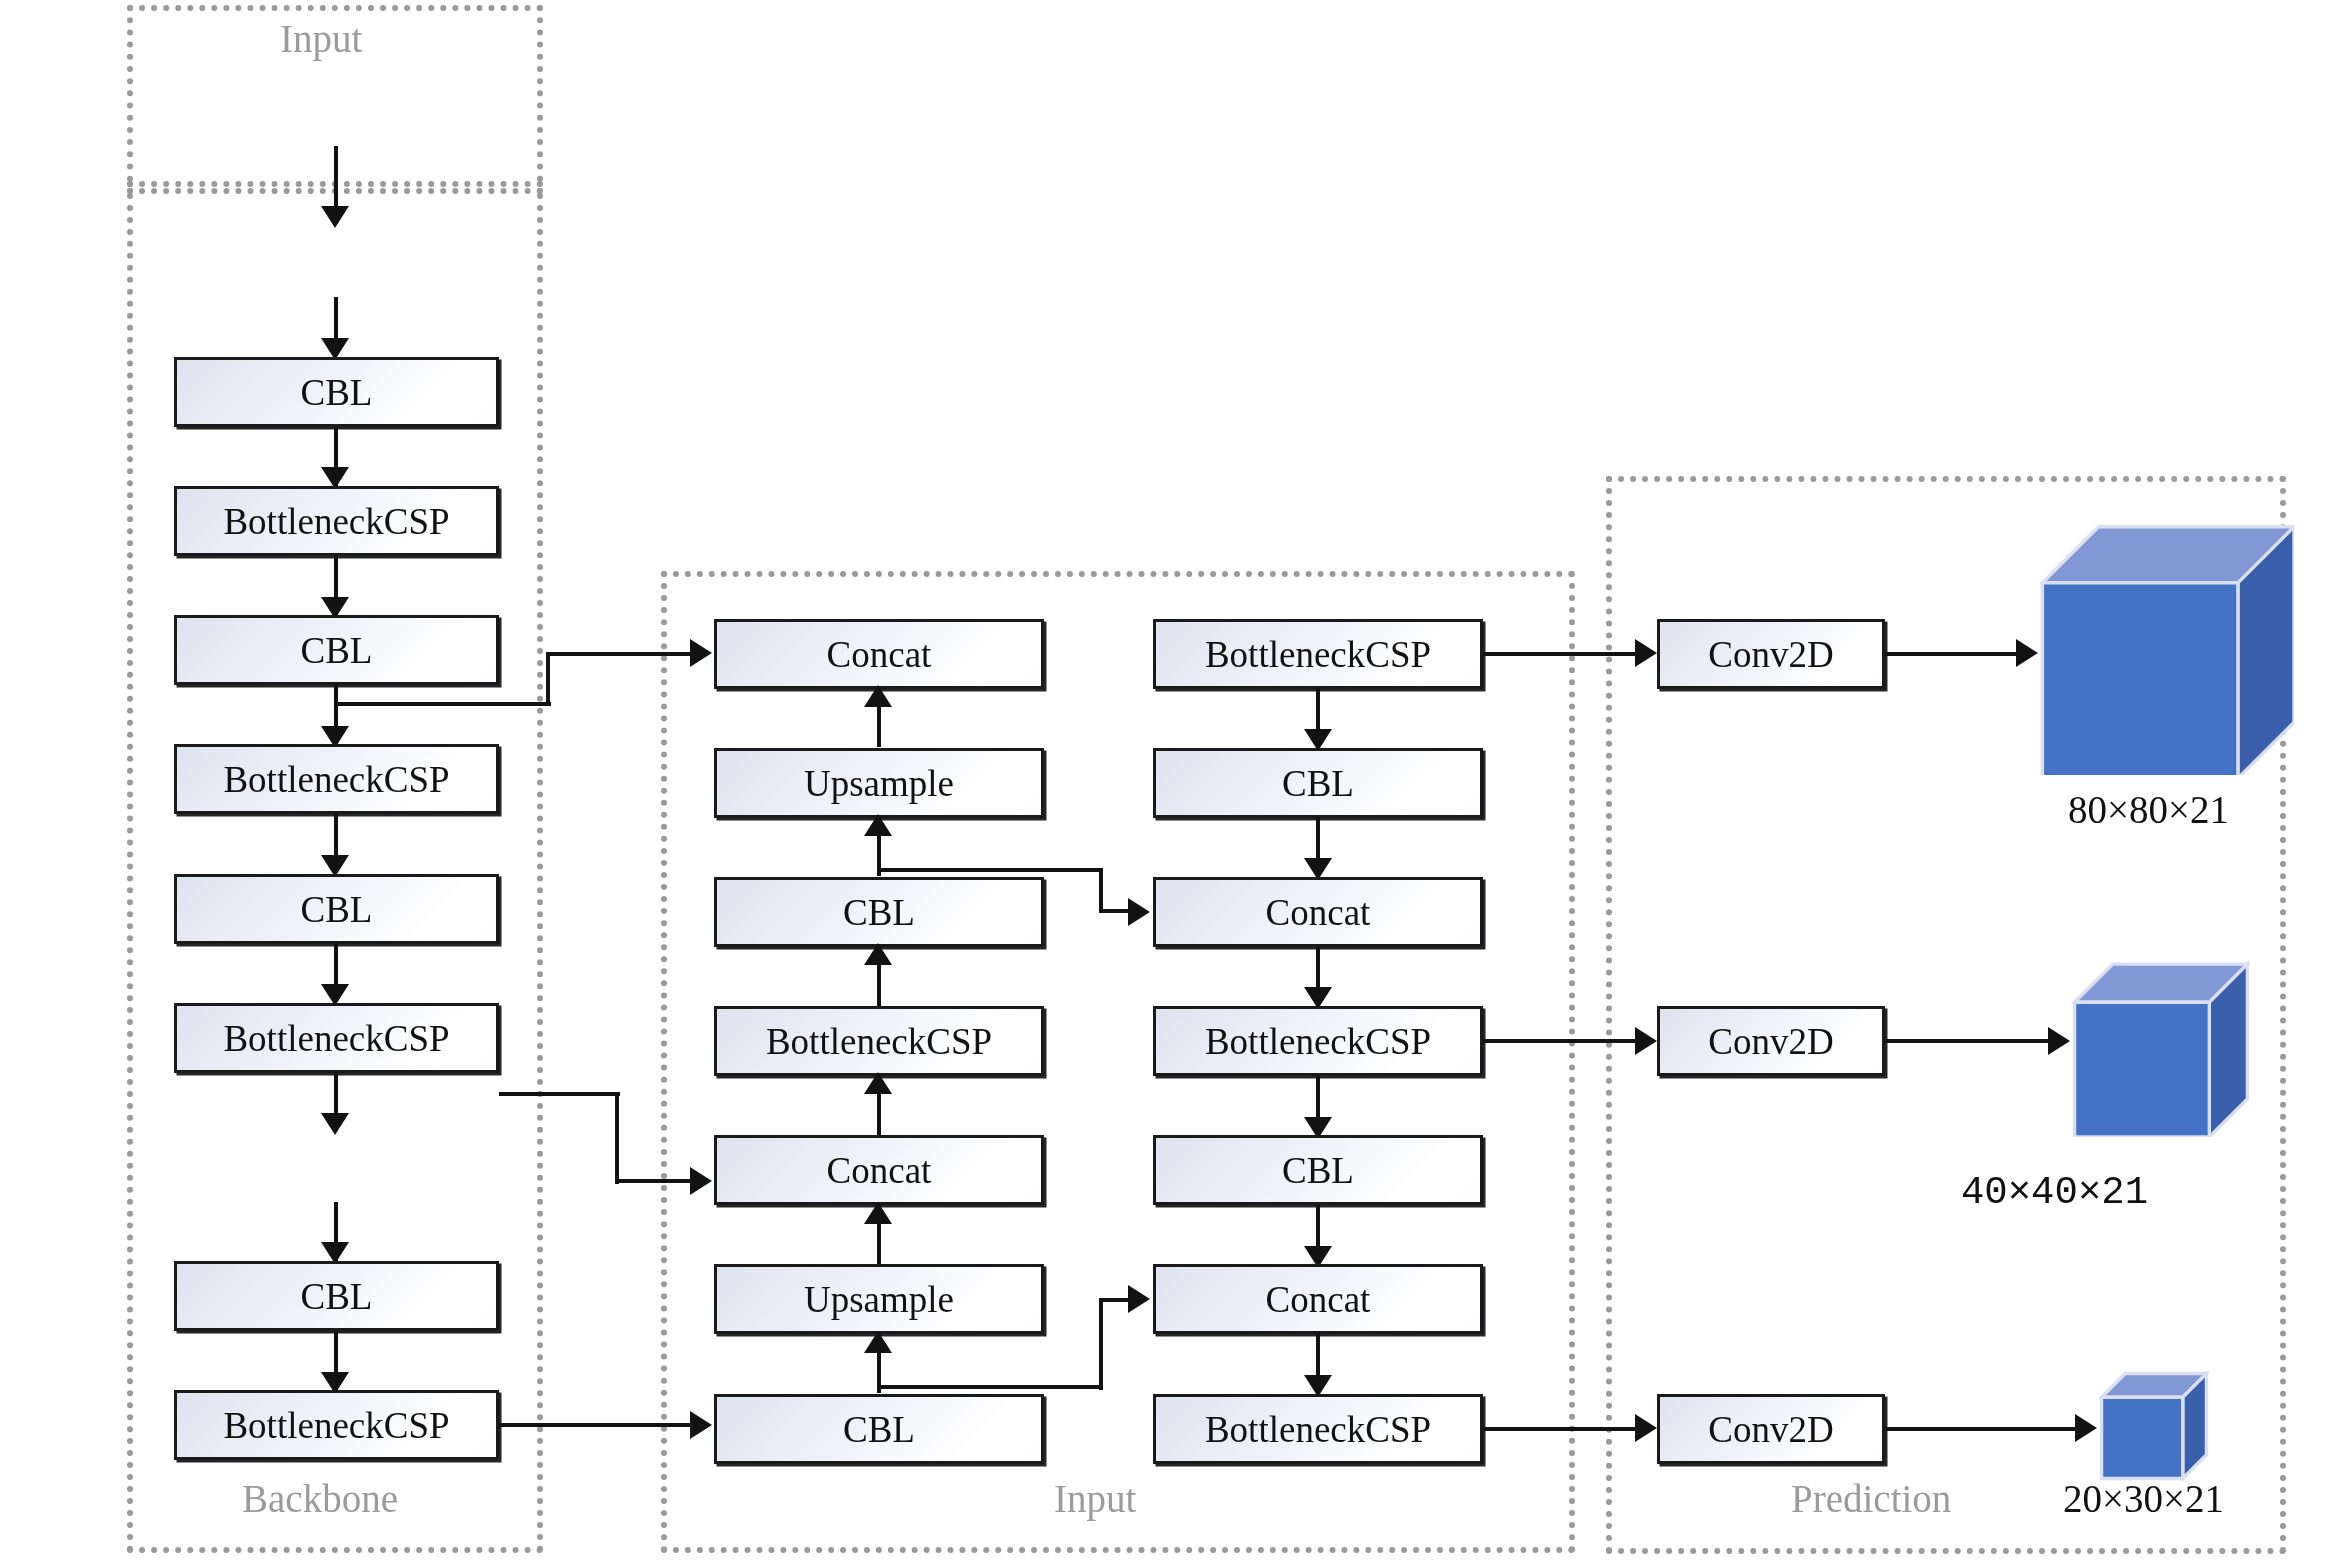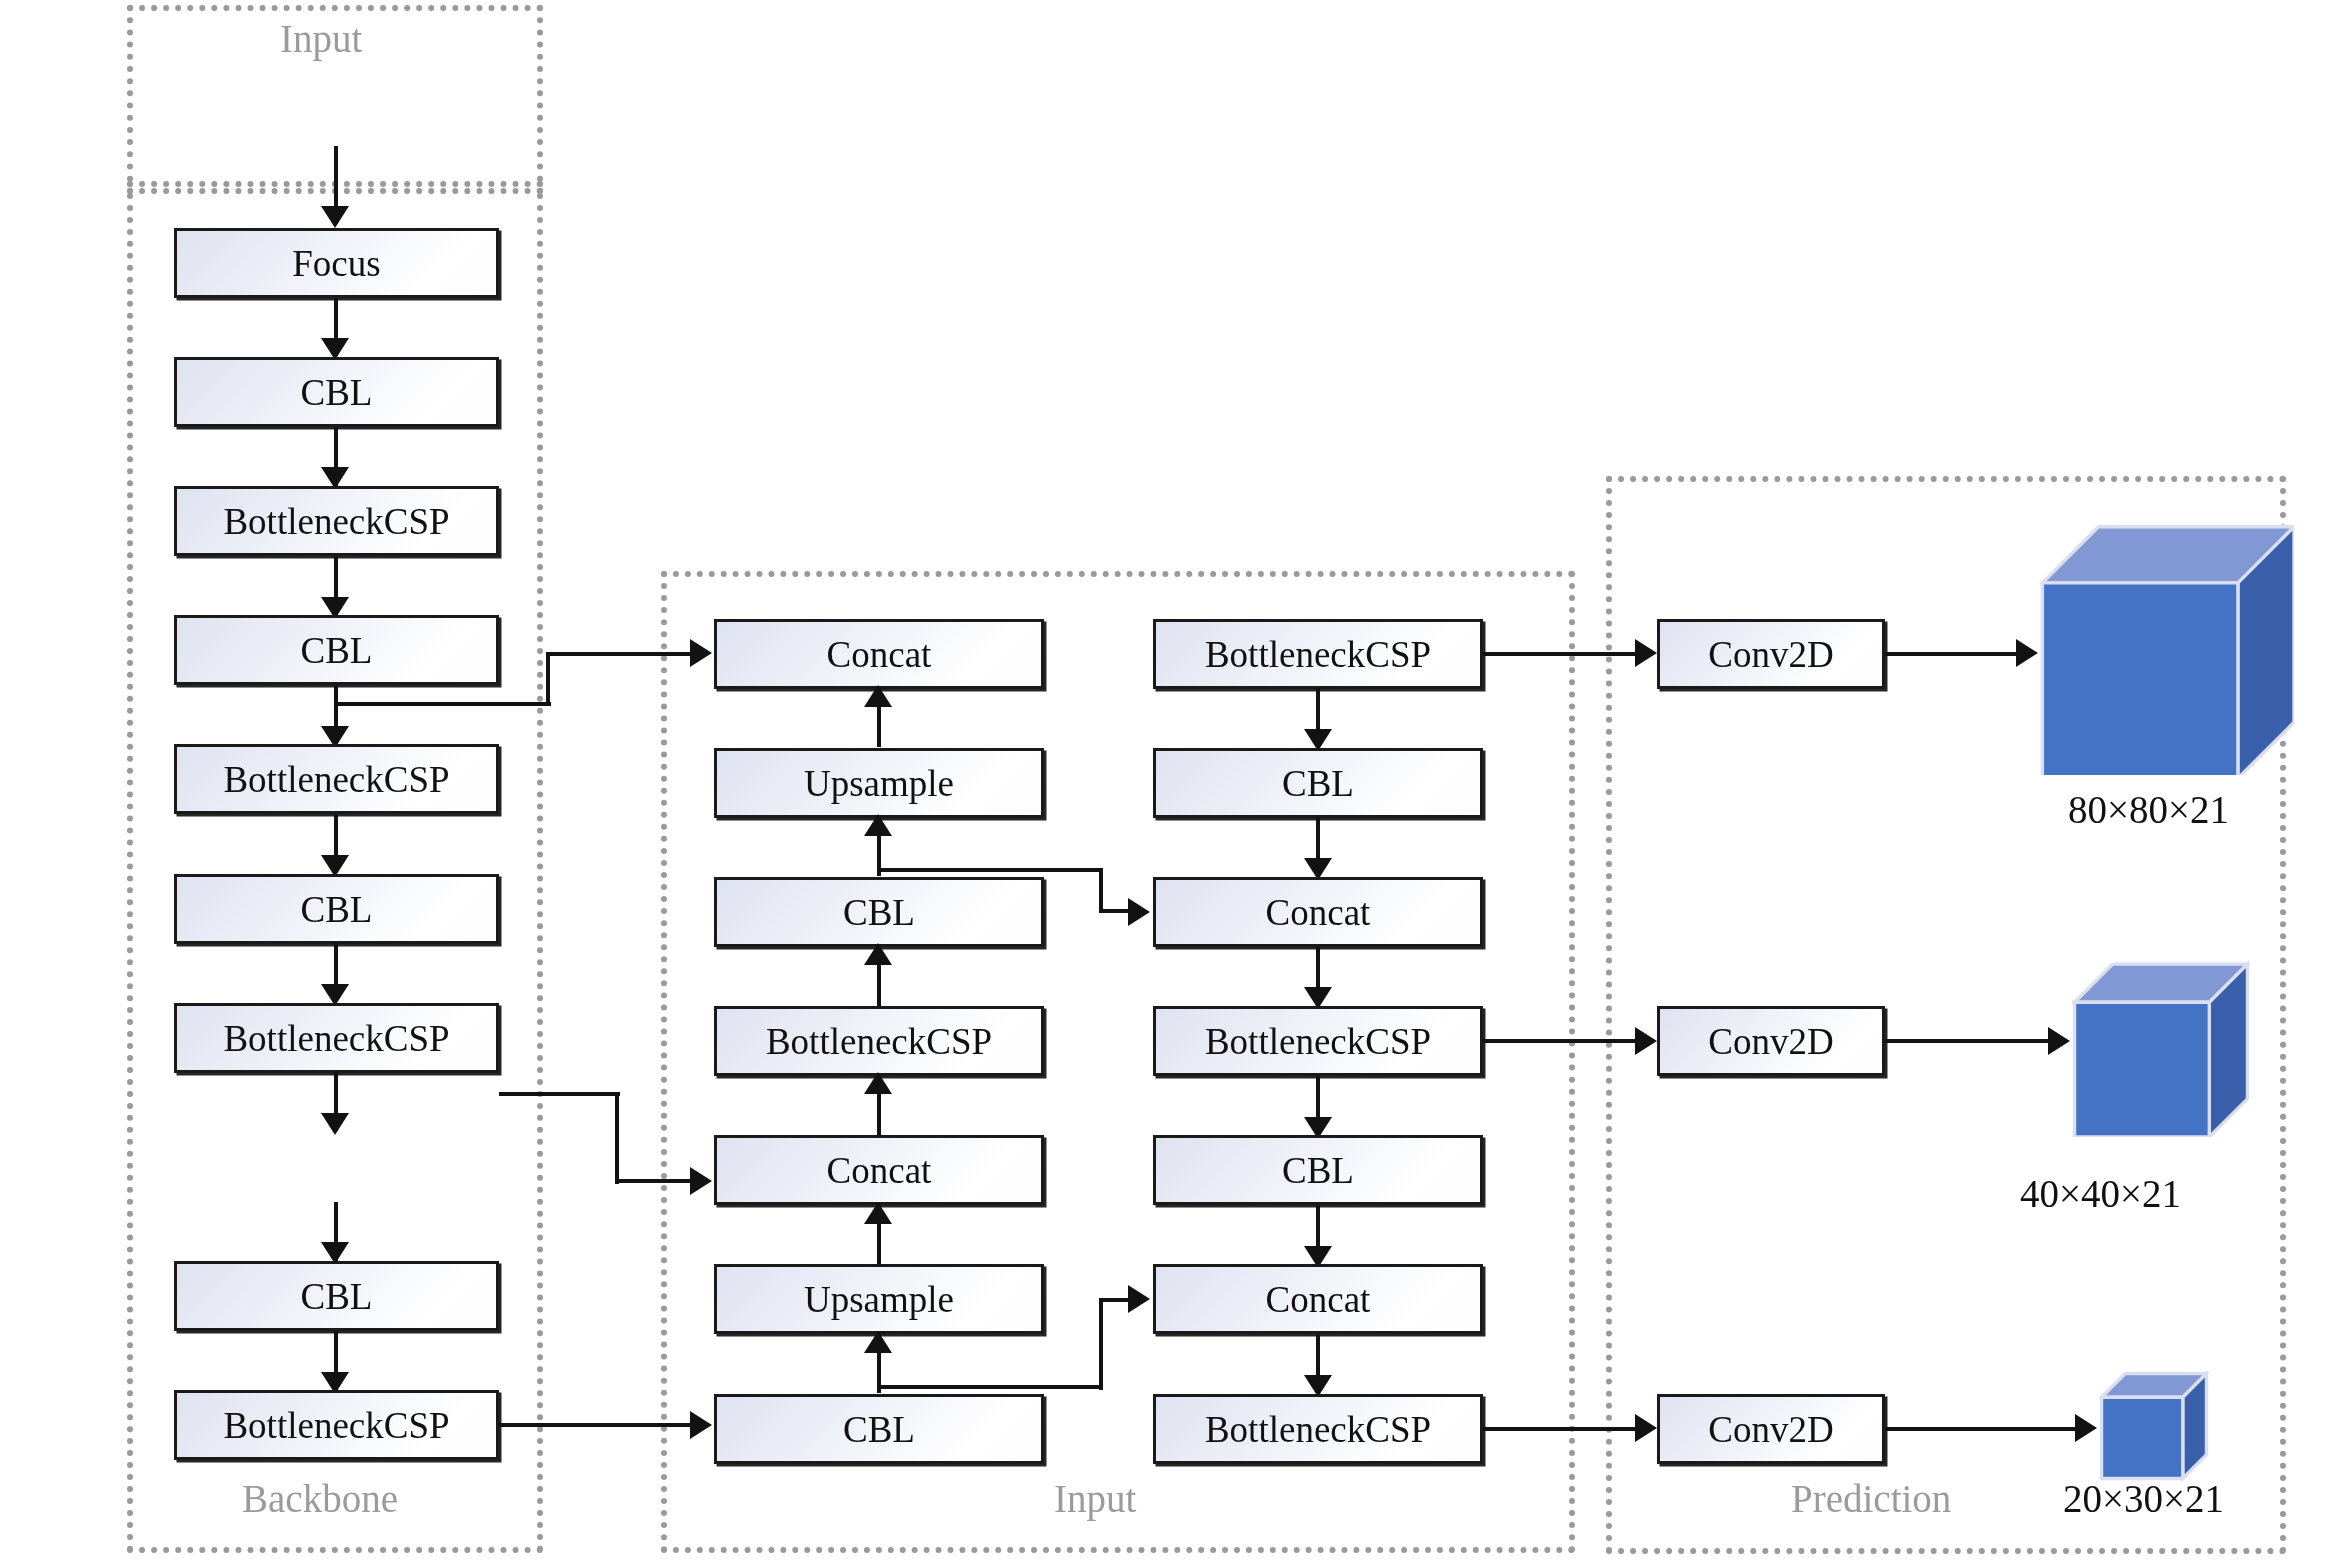--- a/index.html
+++ b/index.html
@@ -112,21 +112,20 @@
   <div class="group-frame" style="left:661px; top:571px; width:914px; height:982px;"></div>
   <div class="group-label" style="left:1054px; top:1479px;">Input</div>
 
   <div class="group-frame" style="left:1606px; top:476px; width:680px; height:1078px;"></div>
   <div class="group-label" style="left:1791px; top:1479px;">Prediction</div>
 
 
   <div class="vline" style="left:334px; top:146px; height:78px;"></div>
   <div class="arrow-down" style="left:321px; top:206px;"></div>
 
-  <div class="node" style="left:174px; top:228px; width:325px; height:70px;">Focus</div>
   <div class="vline" style="left:334px; top:297px; height:59px;"></div>
   <div class="arrow-down" style="left:321px; top:338px;"></div>
 
   <div class="node" style="left:174px; top:357px; width:325px; height:70px;">CBL</div>
   <div class="vline" style="left:334px; top:427px; height:59px;"></div>
   <div class="arrow-down" style="left:321px; top:467px;"></div>
 
   <div class="node" style="left:174px; top:486px; width:325px; height:70px;">BottleneckCSP</div>
   <div class="vline" style="left:334px; top:556px; height:59px;"></div>
   <div class="arrow-down" style="left:321px; top:597px;"></div>
@@ -262,21 +261,21 @@
   </div>
   <div class="cube-label" style="left:2021px; top:790px; width:255px;">80×80×21</div>
 
   <div class="cube" style="left:2072px; top:959px;">
     <svg width="178" height="178" viewBox="0 0 210 210">
       <polygon points="3,51 48,6 207,6 162,51" fill="#8298d4" stroke="#d9dff0" stroke-width="4"></polygon>
       <polygon points="162,51 207,6 207,165 162,210" fill="#3a5fab" stroke="#d9dff0" stroke-width="4"></polygon>
       <polygon points="3,51 162,51 162,210 3,210" fill="#4472c4" stroke="#d9dff0" stroke-width="4"></polygon>
     </svg>
   </div>
-  <div class="cube-label" style="left:1973px; top:1174px; width:255px;">40×40×21</div>
+  <div class="cube-label" style="left:1927px; top:1174px; width:255px;font-family:Liberation Mono, monospace;">40×40×21</div>
 
   <div class="cube" style="left:2099px; top:1371px;">
     <svg width="110" height="110" viewBox="0 0 130 130">
       <polygon points="3,31 31,3 127,3 99,31" fill="#8298d4" stroke="#d9dff0" stroke-width="4"></polygon>
       <polygon points="99,31 127,3 127,99 99,127" fill="#3a5fab" stroke="#d9dff0" stroke-width="4"></polygon>
       <polygon points="3,31 99,31 99,127 3,127" fill="#4472c4" stroke="#d9dff0" stroke-width="4"></polygon>
     </svg>
   </div>
   <div class="cube-label" style="left:2016px; top:1479px; width:255px;">20×30×21</div>
 

